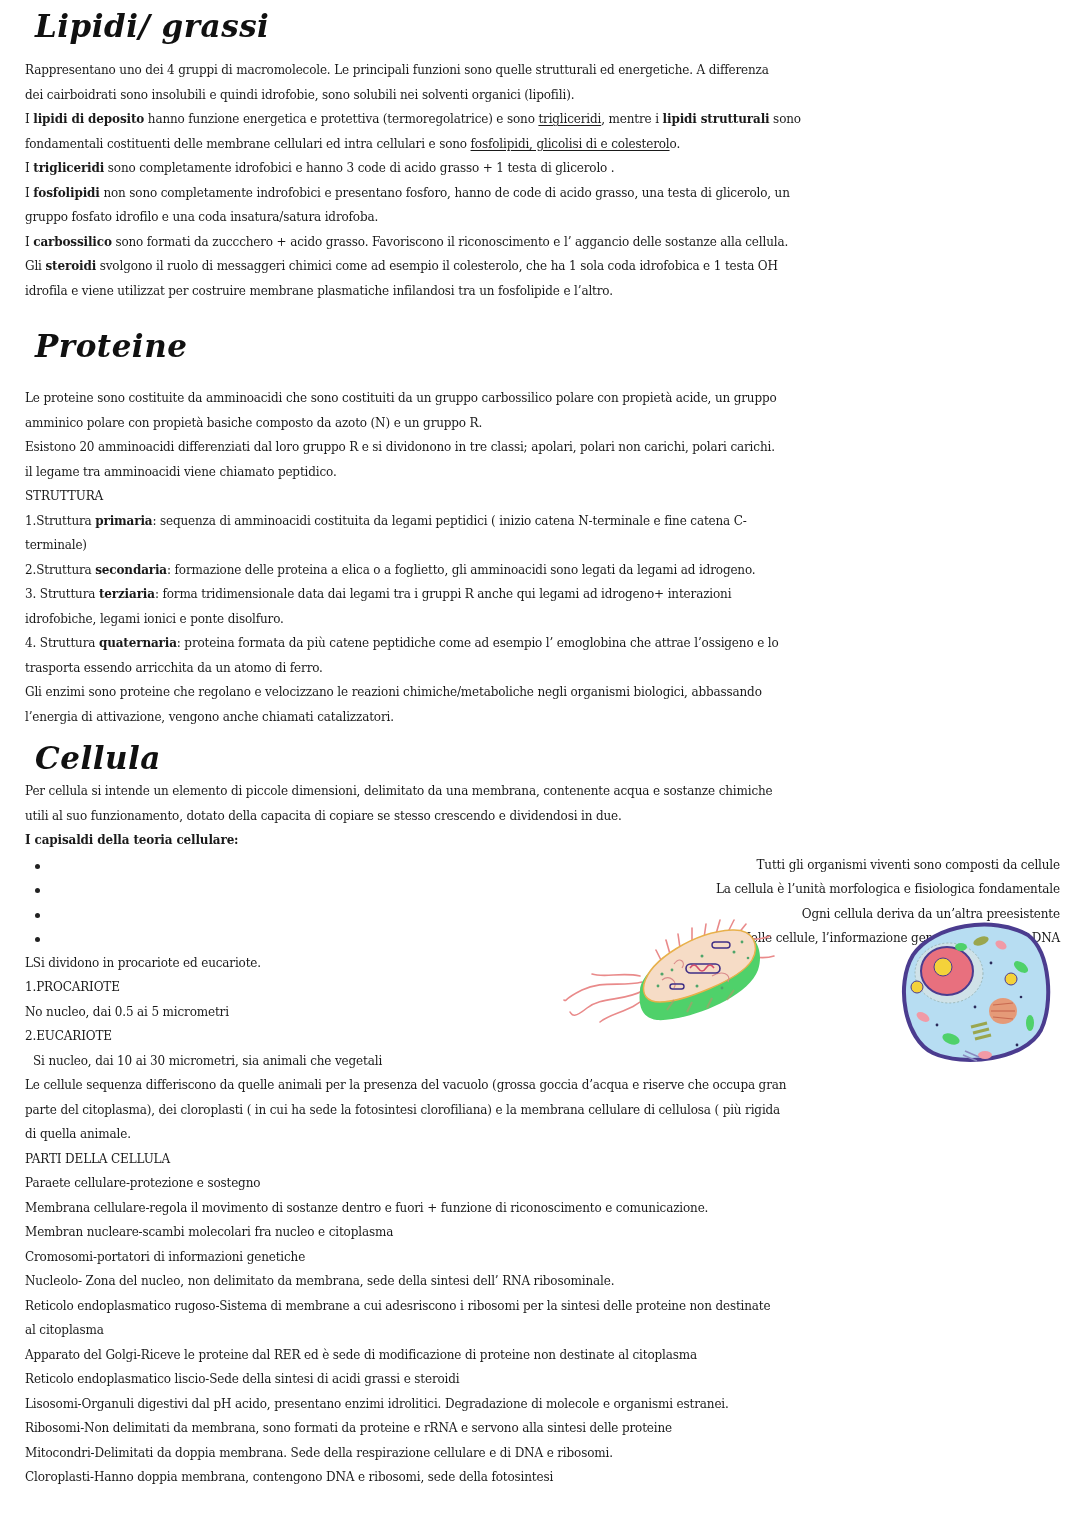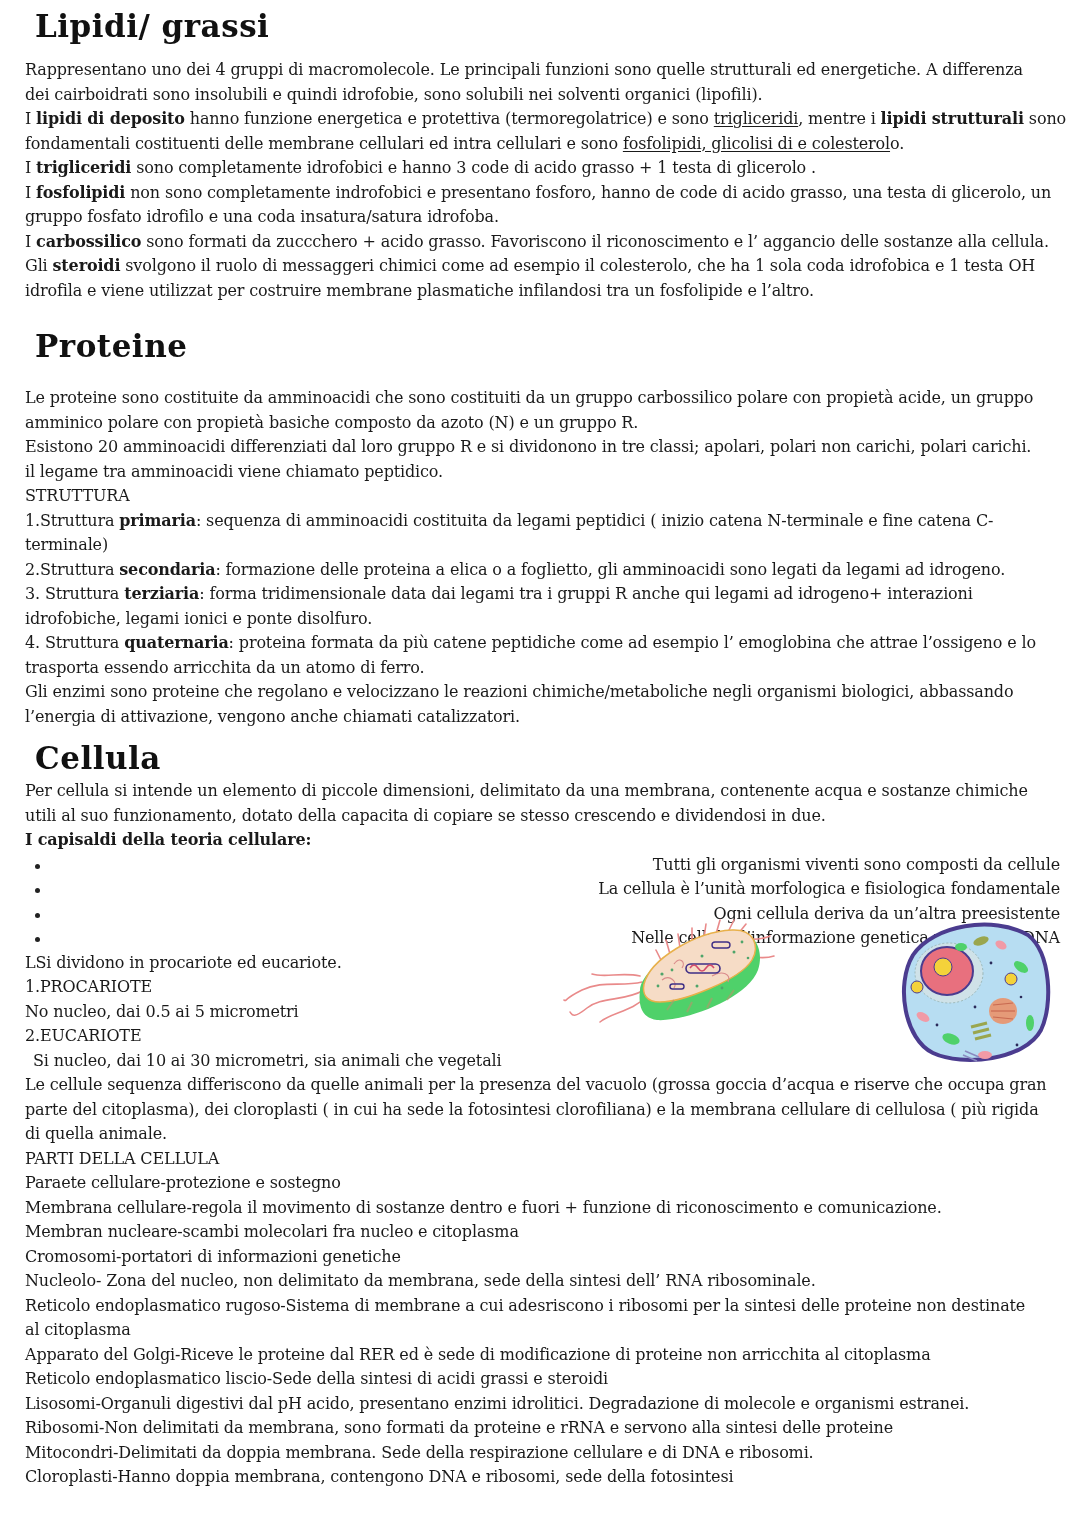--- a/index.html
+++ b/index.html
@@ -4,27 +4,27 @@
 <style>
   html, body { margin: 0; padding: 0; background: #ffffff; }
   body {
     width: 1080px; height: 1527px; position: relative; overflow: hidden;
     font-family: "DejaVu Serif", "Liberation Serif", serif;
     color: #1a1a1a;
   }
   .page { position: absolute; left: 25px; top: 0; width: 1040px; }
   .heading {
     font-family: "DejaVu Serif", serif;
-    font-weight: bold;
+    font-style: italic; font-weight: bold;
     font-size: 31px; color: #111;
     position: absolute; left: 10px; letter-spacing: 0.5px;
   }
   .block {
     position: absolute; left: 0; width: 1035px;
-    font-size: 16px; line-height: 24.5px;
+    font-size: 12px; line-height: 24.5px;
     letter-spacing: -0.15px;
   }
   .line { white-space: nowrap; height: 24.5px; }
   b { font-weight: bold; }
   u { text-decoration: underline; text-underline-offset: 2px; }
   ul.bullets { margin: 0; padding: 0 0 0 30px; list-style: none; text-align: right; }
   ul.bullets li { height: 24.5px; white-space: nowrap; position: relative; }
   ul.bullets li::before {
     content: ""; position: absolute; left: -20px; top: 11px;
     width: 5px; height: 5px; border-radius: 50%; background: #222;
@@ -92,21 +92,21 @@
     <div class="line">parte del citoplasma), dei cloroplasti ( in cui ha sede la fotosintesi clorofiliana) e la membrana cellulare di cellulosa ( più rigida</div>
     <div class="line">di quella animale.</div>
     <div class="line">PARTI DELLA CELLULA</div>
     <div class="line">Paraete cellulare-protezione e sostegno</div>
     <div class="line">Membrana cellulare-regola il movimento di sostanze dentro e fuori + funzione di riconoscimento e comunicazione.</div>
     <div class="line">Membran nucleare-scambi molecolari fra nucleo e citoplasma</div>
     <div class="line">Cromosomi-portatori di informazioni genetiche</div>
     <div class="line">Nucleolo- Zona del nucleo, non delimitato da membrana, sede della sintesi dell’ RNA ribosominale.</div>
     <div class="line">Reticolo endoplasmatico rugoso-Sistema di membrane a cui adesriscono i ribosomi per la sintesi delle proteine non destinate</div>
     <div class="line">al citoplasma</div>
-    <div class="line">Apparato del Golgi-Riceve le proteine dal RER ed è sede di modificazione di proteine non arricchita al citoplasma</div>
+    <div class="line">Apparato del Golgi-Riceve le proteine dal RER ed è sede di modificazione di proteine non destinate al citoplasma</div>
     <div class="line">Reticolo endoplasmatico liscio-Sede della sintesi di acidi grassi e steroidi</div>
     <div class="line">Lisosomi-Organuli digestivi dal pH acido, presentano enzimi idrolitici. Degradazione di molecole e organismi estranei.</div>
     <div class="line">Ribosomi-Non delimitati da membrana, sono formati da proteine e rRNA e servono alla sintesi delle proteine</div>
     <div class="line">Mitocondri-Delimitati da doppia membrana. Sede della respirazione cellulare e di DNA e ribosomi.</div>
     <div class="line">Cloroplasti-Hanno doppia membrana, contengono DNA e ribosomi, sede della fotosintesi</div>
   </div>
 </div>
 
 <div class="illus" style="left:562px; top:912px; width:215px; height:120px;">
   <svg width="215" height="120" viewBox="0 0 215 120">

